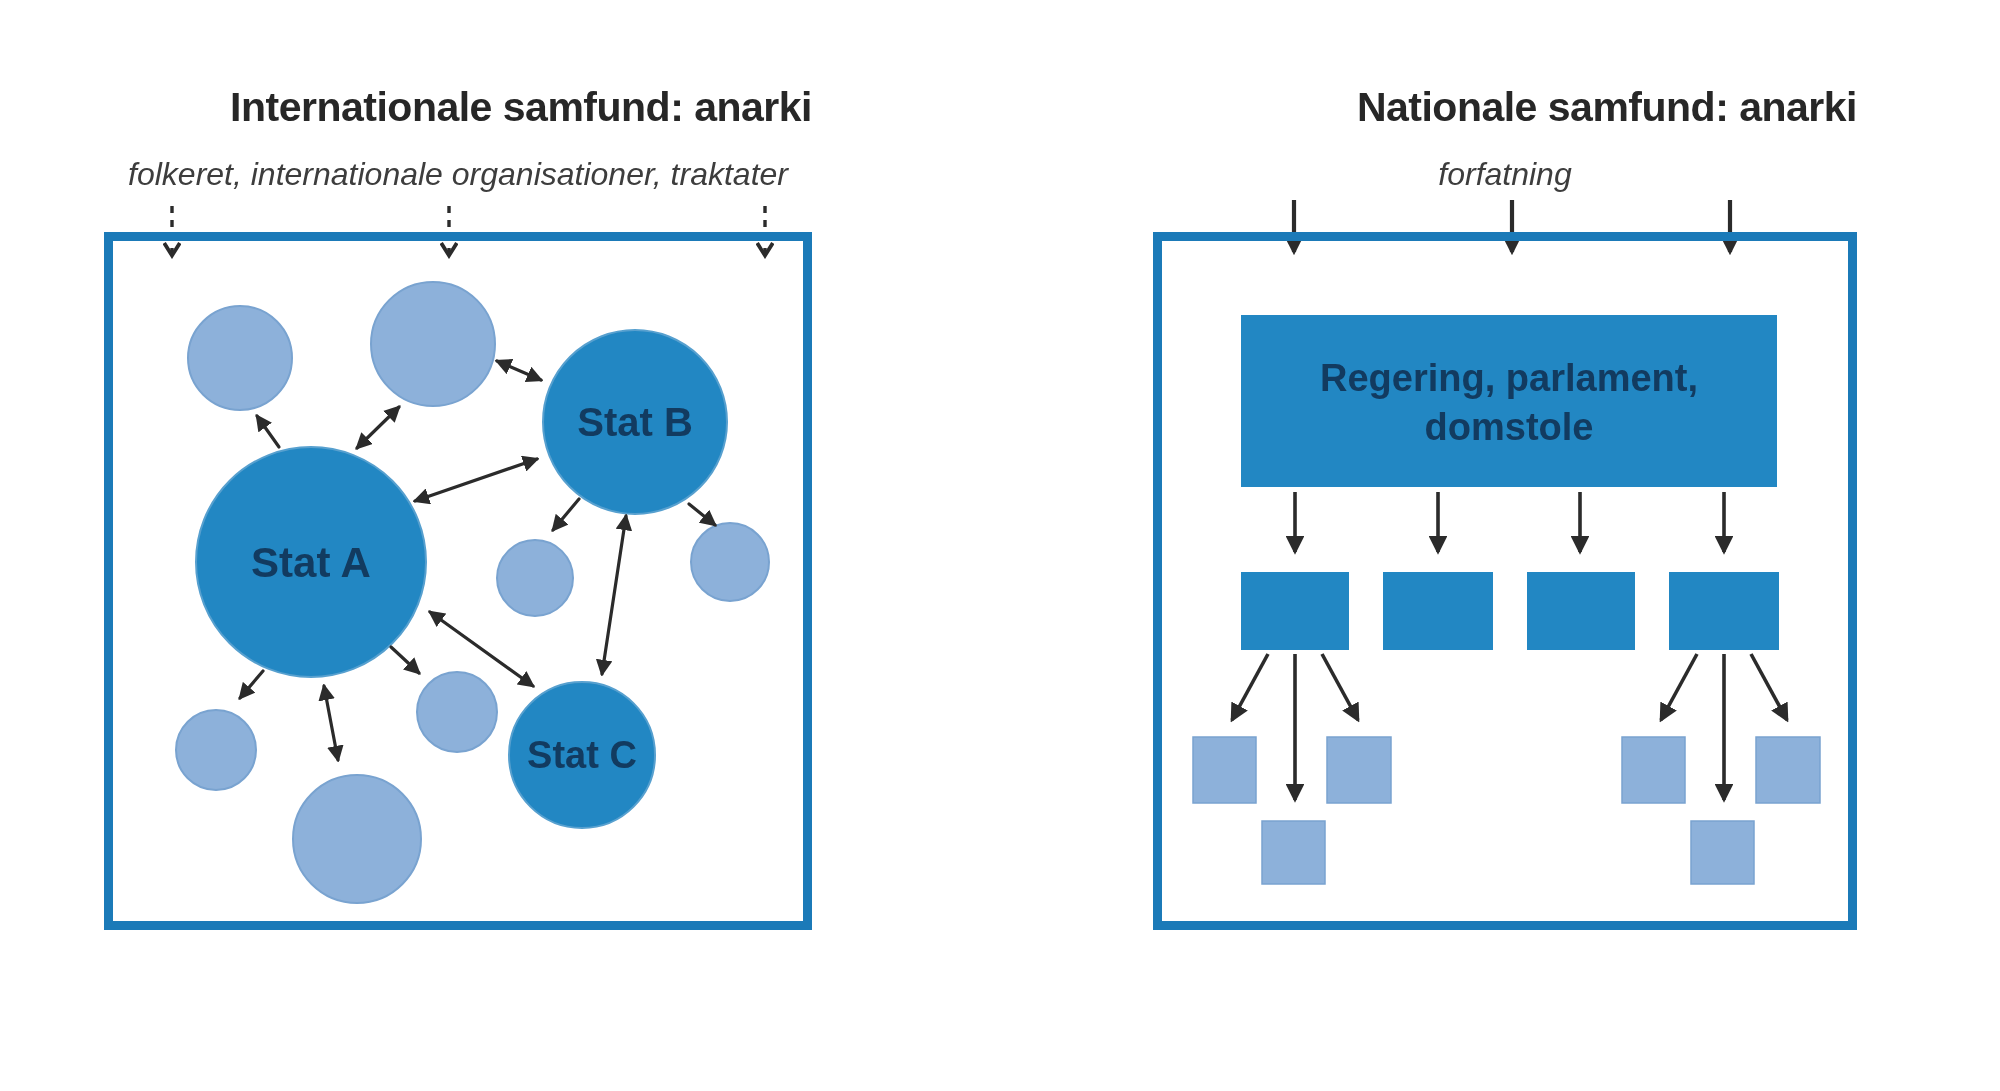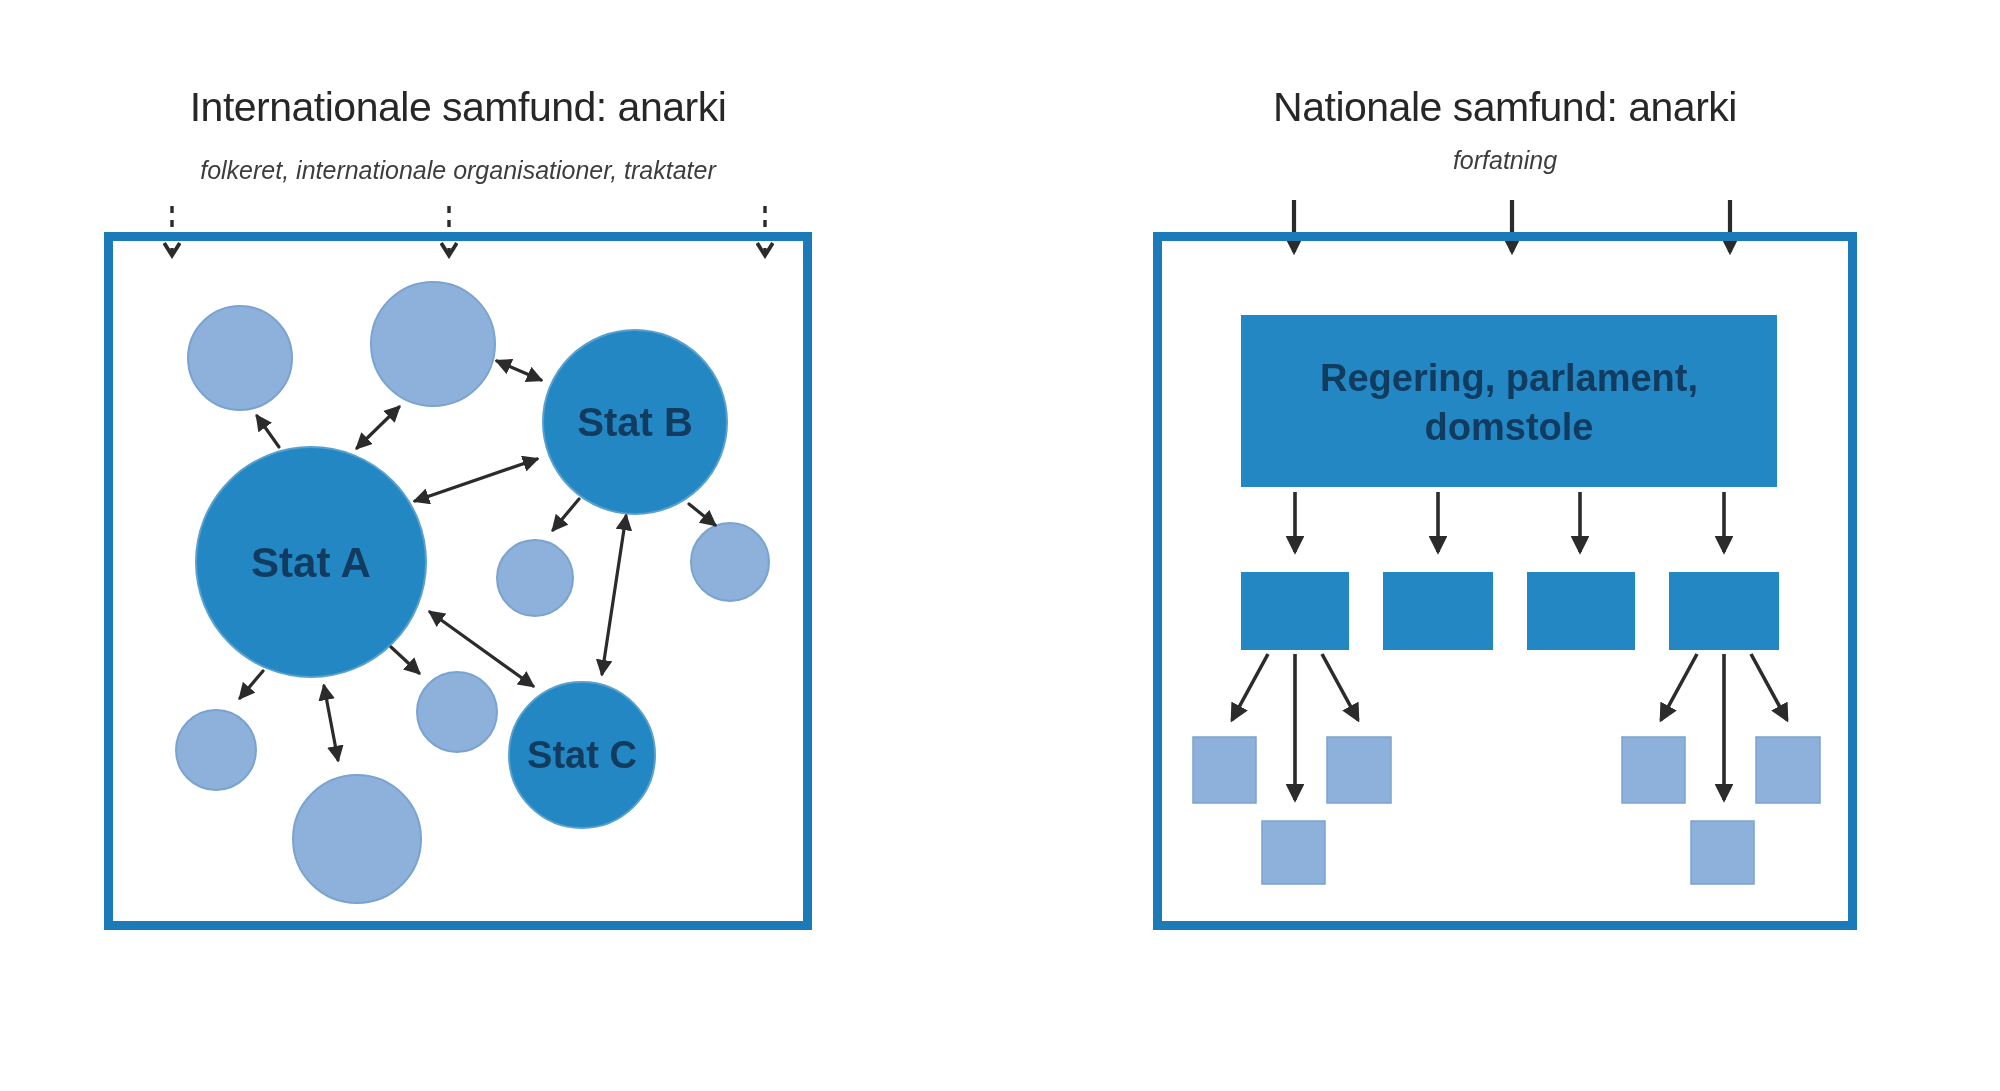--- a/index.html
+++ b/index.html
@@ -1,26 +1,26 @@
 <!DOCTYPE html>
 <html style="--frame-blue: #1b7ab8; --dark-fill: #2287c3; --light-fill: #8db1da; --light-edge: #79a3d0; --label-navy: #123b60; --title-text: #272727; --subtitle-text: #3d3d3d; --arrow: #2b2b2b;"><head>
 <meta charset="utf-8">
 <style>
   html,body{margin:0;padding:0;background:#ffffff;}
   body{width:2000px;height:1091px;position:relative;overflow:hidden;
        font-family:"Liberation Sans", sans-serif;}
-  .panel-title{position:absolute;text-align:center;font-weight:normal;
+  .panel-title{position:absolute;text-align:right;font-weight:bold;
        font-size:41px;line-height:1.15;color:var(--title-text,#272727);
        letter-spacing:-0.5px;}
   .panel-subtitle{position:absolute;text-align:center;font-style:italic;
-       font-size:25px;line-height:1.1;color:var(--subtitle-text,#3d3d3d);}
+       font-size:32px;line-height:1.1;color:var(--subtitle-text,#3d3d3d);}
   #title-left{left:104px;top:84px;width:708px;}
   #subtitle-left{left:56px;top:157px;width:804px;}
   #title-right{left:1153px;top:84px;width:704px;}
-  #subtitle-right{left:1153px;top:147px;width:704px;}
+  #subtitle-right{left:1153px;top:157px;width:704px;}
   svg#diagram{position:absolute;left:0;top:0;}
   .frame{fill:none;stroke:var(--frame-blue,#1b7ab8);stroke-width:9px;}
   .circle-light{fill:var(--light-fill,#8db1da);stroke:var(--light-edge,#79a3d0);stroke-width:2px;}
   .circle-dark{fill:var(--dark-fill,#2287c3);stroke:#57a0cf;stroke-width:2px;}
   .sq-dark{fill:var(--dark-fill,#2287c3);}
   .sq-light{fill:var(--light-fill,#8db1da);stroke:var(--light-edge,#79a3d0);stroke-width:1.5px;}
   .node-label{fill:var(--label-navy,#123b60);font-weight:bold;
        font-family:"Liberation Sans", sans-serif;text-anchor:middle;}
   .edge{stroke:var(--arrow,#2b2b2b);stroke-width:3.2px;stroke-linecap:round;fill:none;}
   .edge-dashed{stroke:var(--arrow,#2b2b2b);stroke-width:3.4px;stroke-dasharray:7 7;fill:none;}

